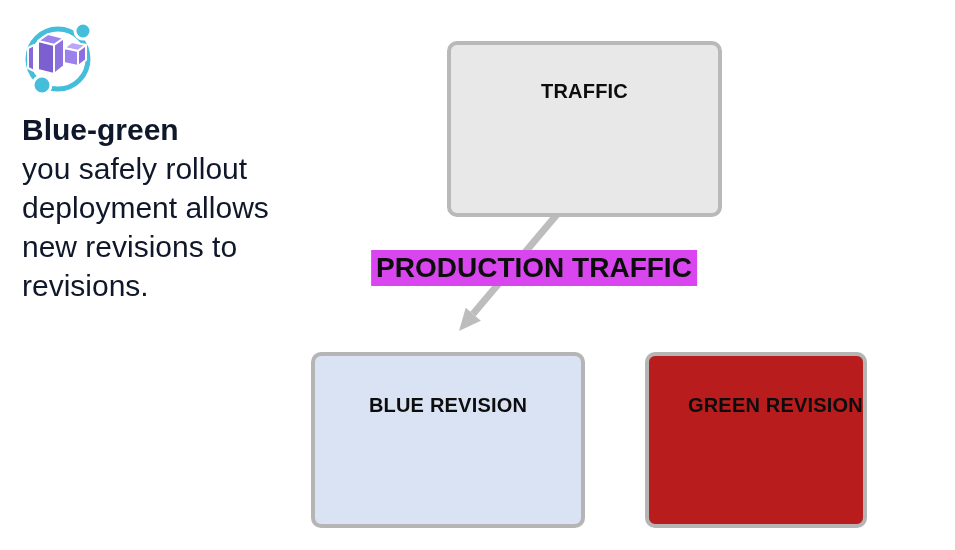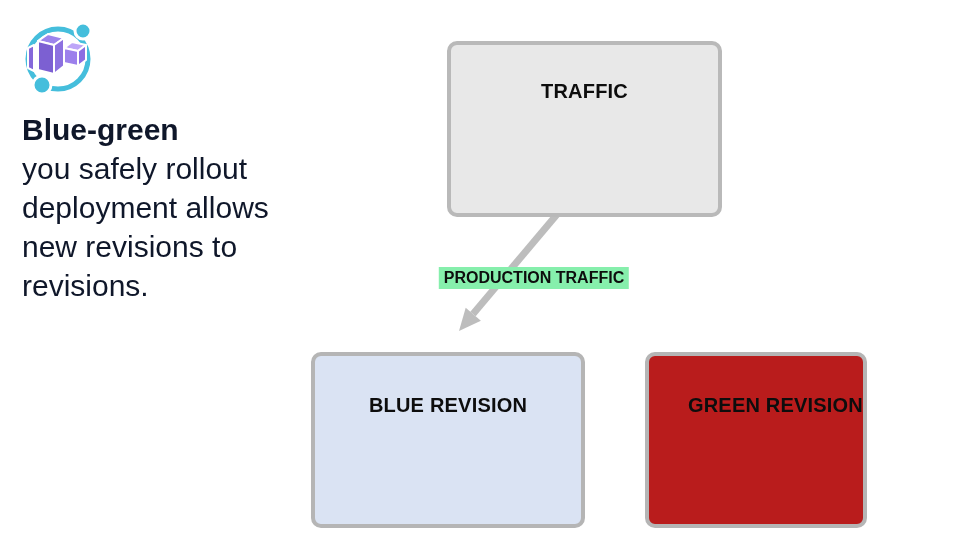--- a/index.html
+++ b/index.html
@@ -80,26 +80,26 @@
     position: absolute;
     left: 0; top: 0;
     width: 955px; height: 550px;
     z-index: 1;
     pointer-events: none;
   }
 
   .traffic-label {
     position: absolute;
     left: 534px;
-    top: 278px;
+    top: 268px;
     transform: translate(-50%, -50%);
     z-index: 3;
-    background: #86efac;
+    background: #d946ef;
     padding: 2px 5px;
-    font-size: 16px;
+    font-size: 28px;
     font-weight: 700;
     color: #0d0d0d;
     white-space: nowrap;
   }
 </style>
 </head>
 <body>
 
 <div class="canvas">
 

